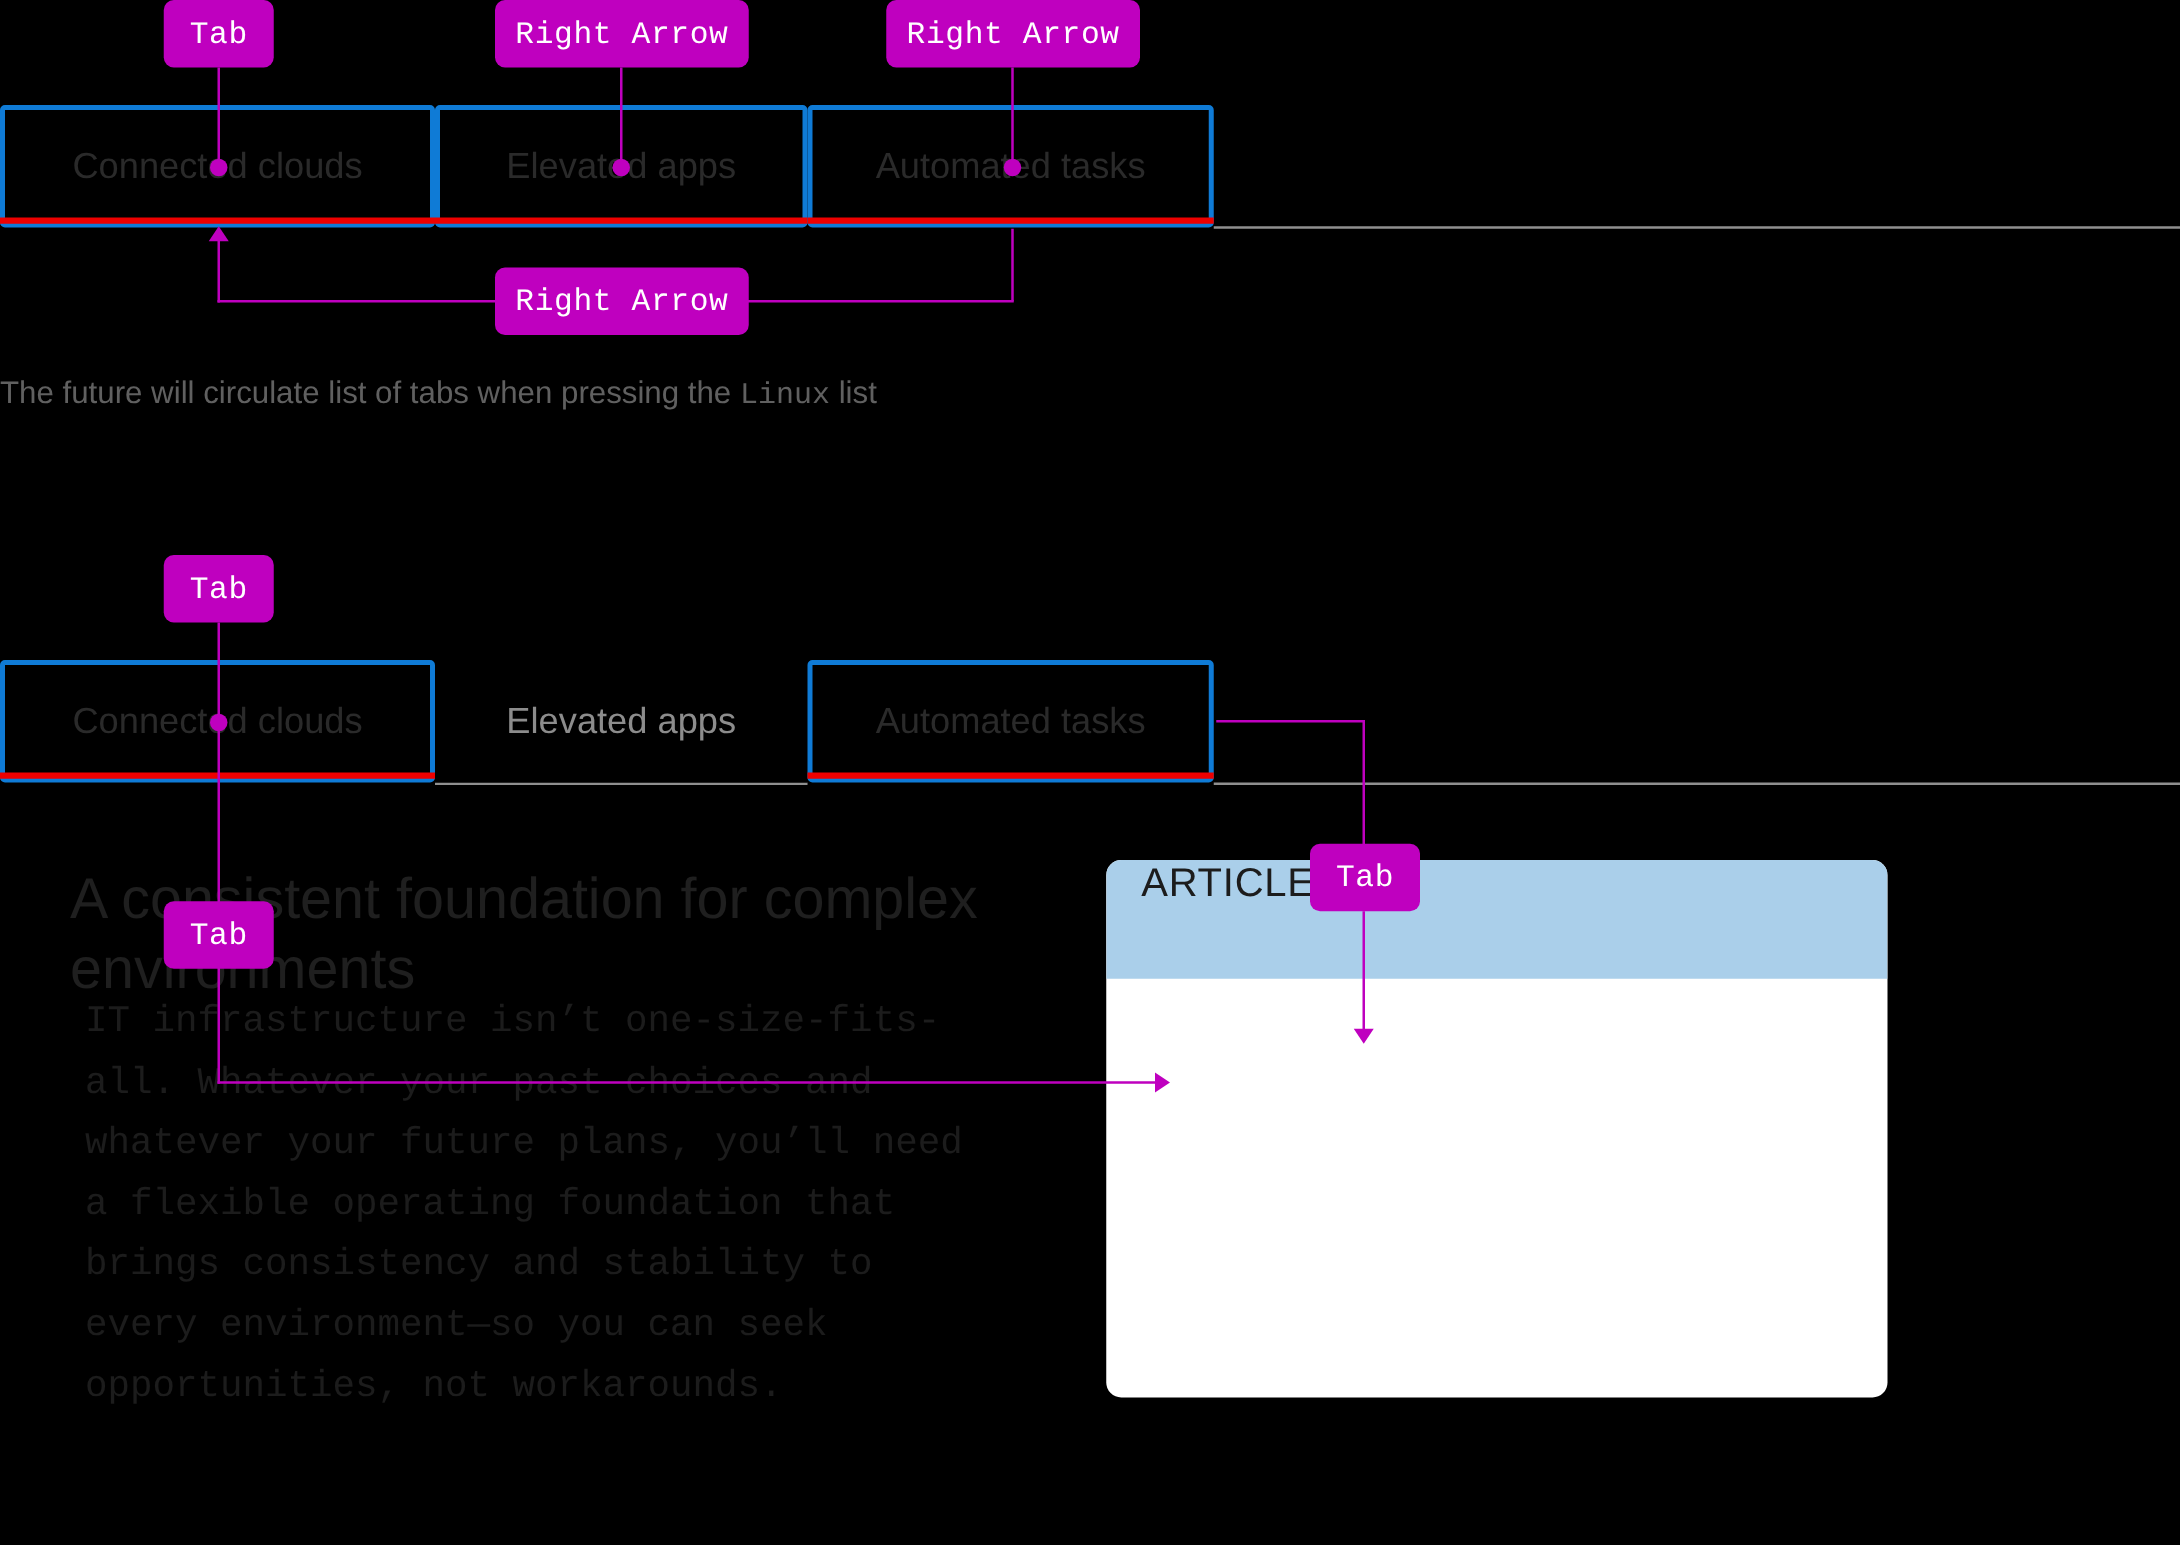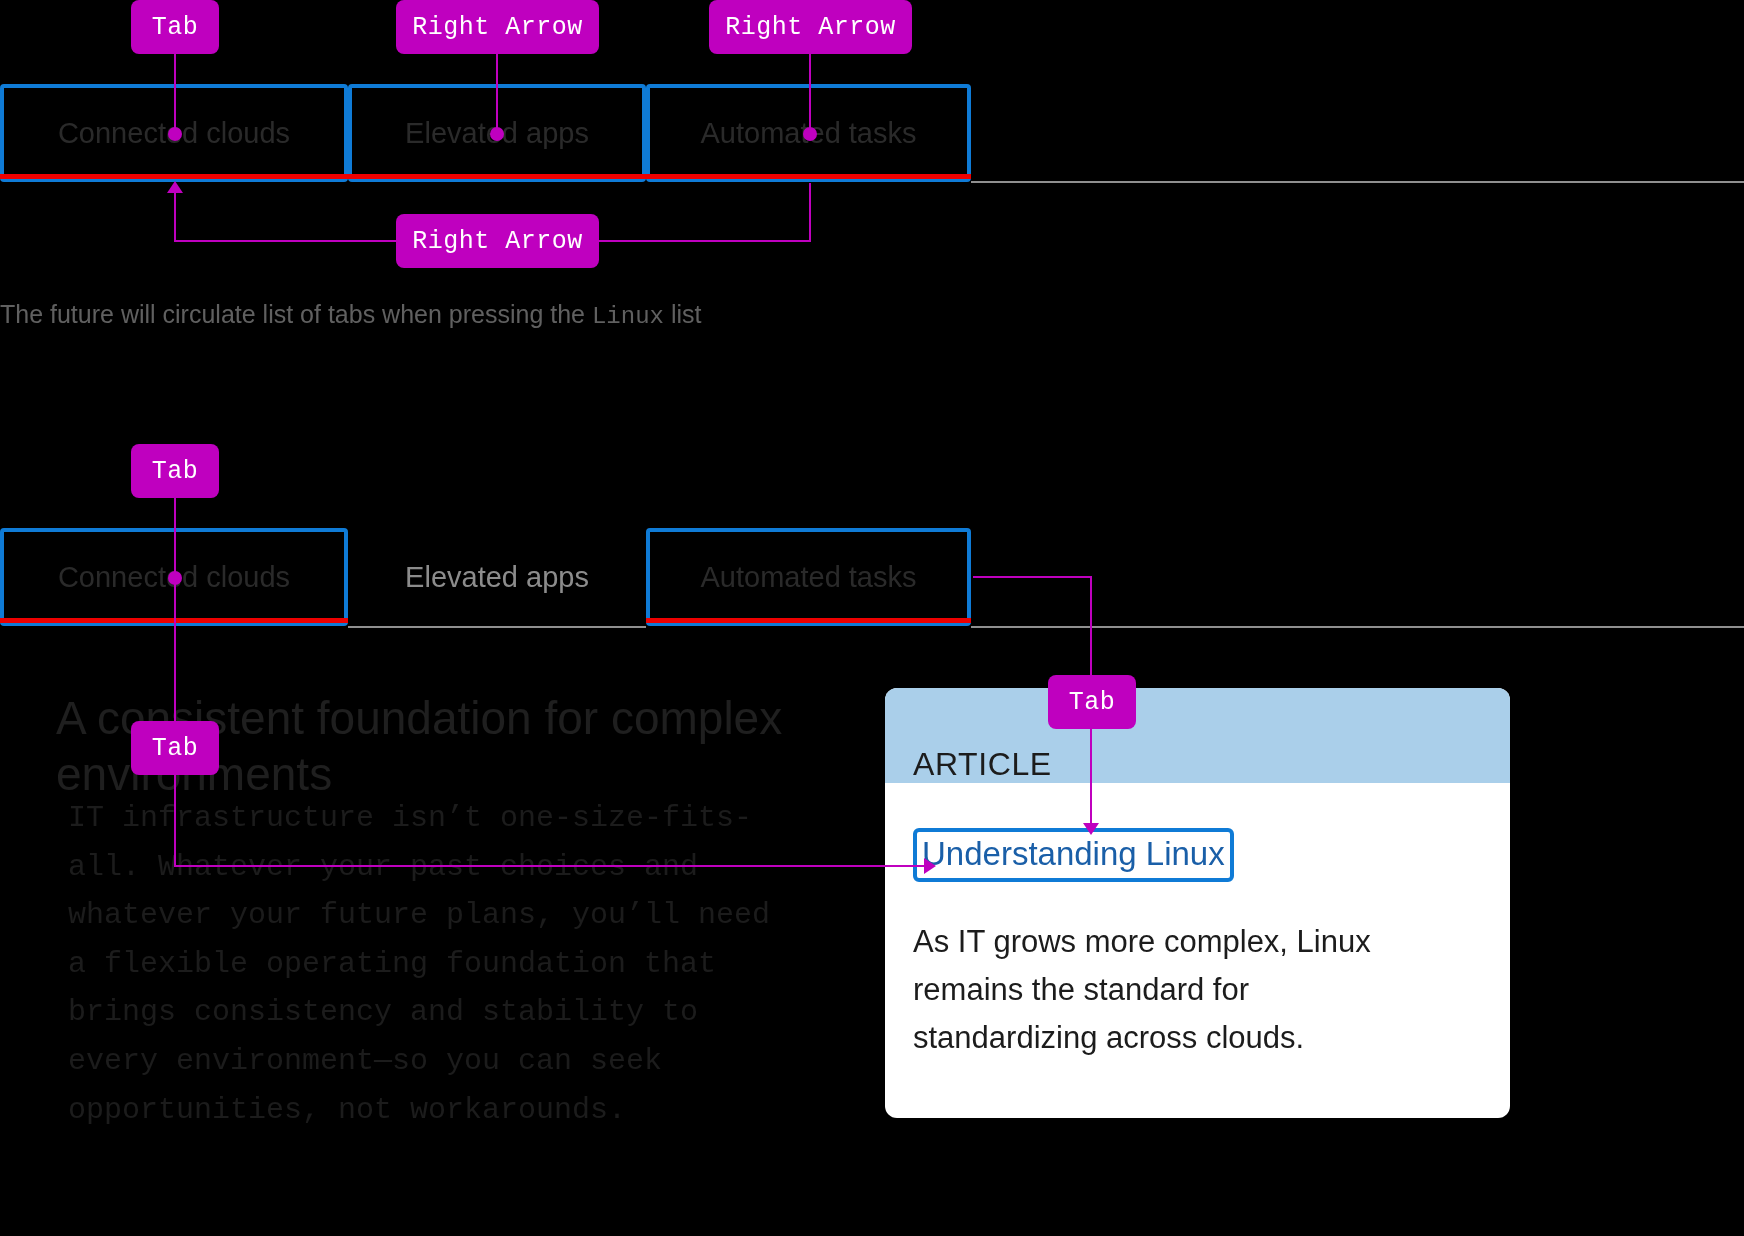--- a/index.html
+++ b/index.html
@@ -142,21 +142,21 @@
     position: absolute;
     background: #FFFFFF;
     border-radius: 12px;
     overflow: hidden;
     z-index: 20;
   }
   .card-head {
     background: #AACFEA;
     height: 95px;
     display: flex;
-    align-items: flex-end;
+    align-items: flex-start;
     padding-left: 28px;
     box-sizing: border-box;
   }
   .card-eyebrow {
     font-size: 32px;
     color: #1c1c1c;
     letter-spacing: 0.6px;
   }
   .card-body { padding: 45px 28px 0 28px; }
   .card-link {
@@ -257,19 +257,15 @@
   </div>
 
   <h1 class="hero-title" style="left:56px; top:690px; margin:0;">A consistent foundation for complex environments</h1>
 
   <p class="hero-body" style="left:56px; top:782px; margin:12px;font-family:Liberation Mono, monospace;">IT infrastructure isn’t one-size-fits-all. Whatever your past choices and whatever your future plans, you’ll need a flexible operating foundation that brings consistency and stability to every environment—so you can seek opportunities, not workarounds.</p>
 
   <div class="card" style="left:885px; top:688px; width:625px; height:430px;">
     <div class="card-head">
       <span class="card-eyebrow">ARTICLE</span>
     </div>
-    <div class="card-body">
-      <a class="card-link" href="#">Understanding Linux</a>
-      <div class="card-text">As IT grows more complex, Linux remains the standard for standardizing across clouds.</div>
-    </div>
   </div>
 
 </div>
 
 </body></html>

